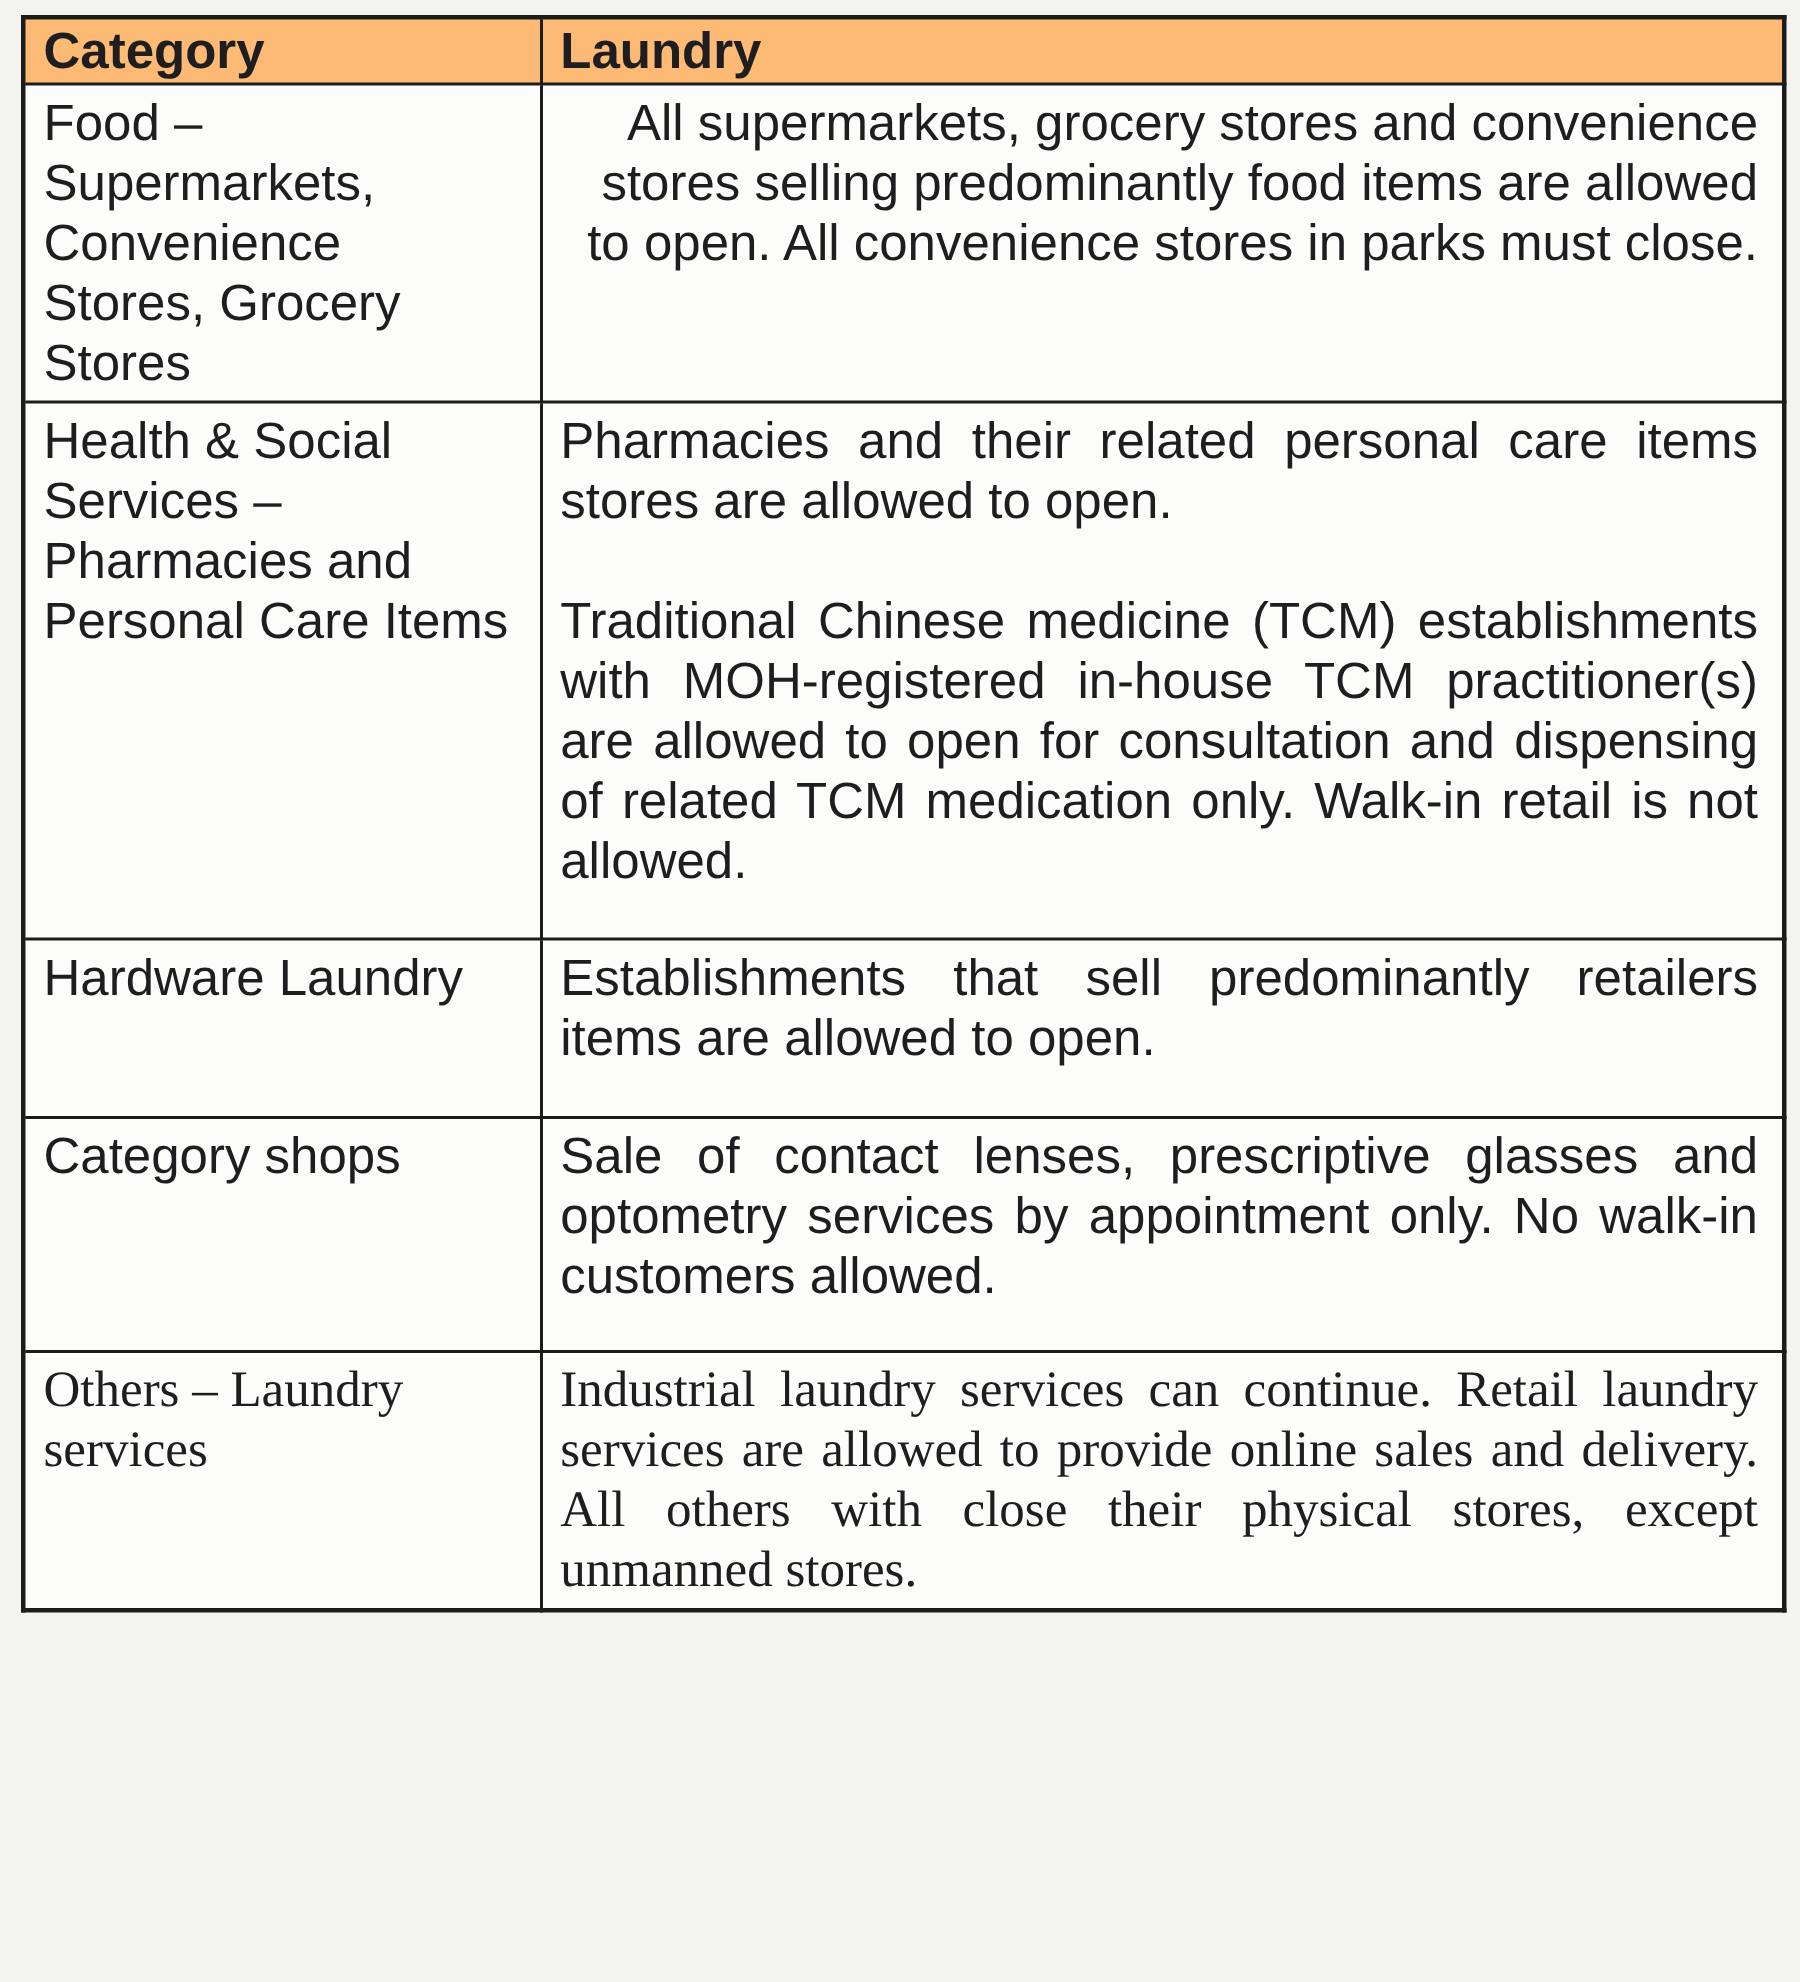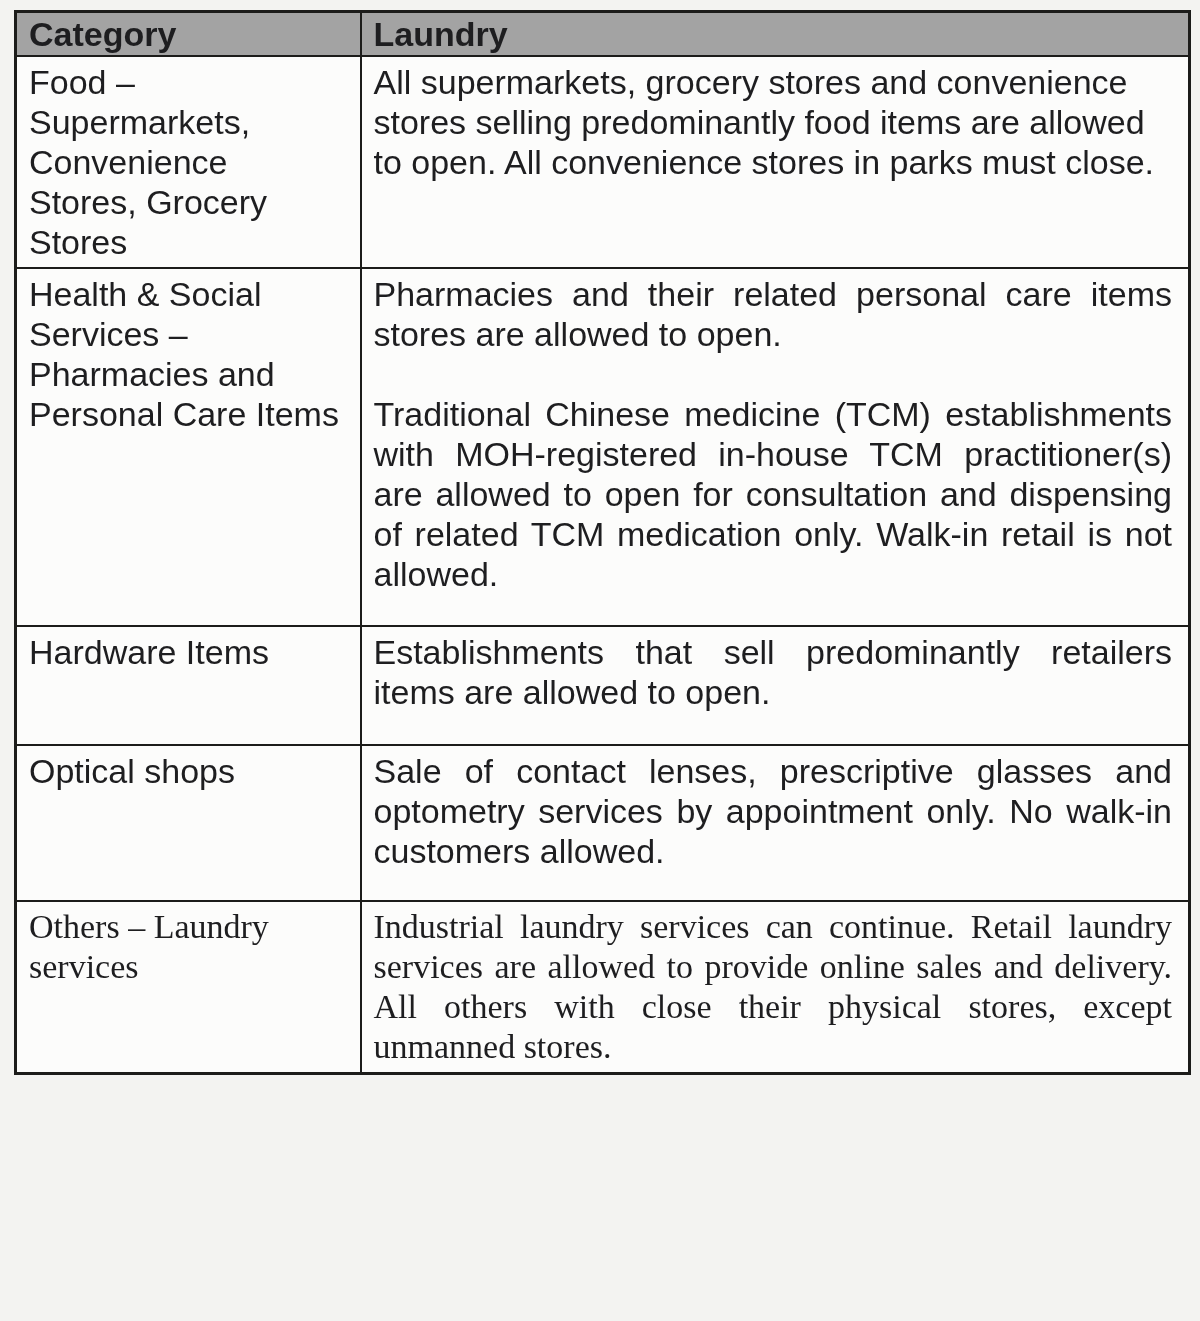--- a/index.html
+++ b/index.html
@@ -22,41 +22,41 @@
   }
   col.c-category { width: 345px; }
   col.c-examples { width: 829px; }
   th, td {
     border: 2px solid #1c1c1a;
     vertical-align: top;
     font-size: 34px;
     line-height: 40px;
   }
   th {
-    background: #a3a3a3;
+    background: #fdba74;
     text-align: left;
     font-weight: bold;
     padding: 1px 10px 1px 12px;
     height: 34px;
   }
   td.category-cell {
     padding: 5px 10px 5px 12px;
     white-space: pre-line;
     text-align: left;
   }
   td.examples-cell {
     padding: 5px 16px 5px 12px;
   }
   td.examples-cell p {
     margin: 0;
   }
   td.examples-cell p + p {
     margin-top: 40px;
   }
-  .align-left    { text-align: left; }
+  .align-left    { text-align: right; }
   .align-justify { text-align: justify; }
   tr.r-header  { height: 38px;  }
   tr.r-food    { height: 178px; }
   tr.r-health  { height: 358px; }
   tr.r-hardware{ height: 119px; }
   tr.r-optical { height: 156px; }
   tr.r-pet     { height: 197px; }
   tr.r-laundry { height: 163px; font-family: Liberation Serif, serif; }
 </style>
 </head>
@@ -89,28 +89,28 @@
 Services –
 Pharmacies and
 Personal Care Items</td>
       <td class="examples-cell align-justify">
         <p>Pharmacies and their related personal care items stores are allowed to open.</p>
         <p>Traditional Chinese medicine (TCM) establishments with MOH-registered in-house TCM practitioner(s) are allowed to open for consultation and dispensing of related TCM medication only. Walk-in retail is not allowed.</p>
       </td>
     </tr>
 
     <tr class="r-hardware">
-      <td class="category-cell">Hardware Items</td>
+      <td class="category-cell">Hardware Laundry</td>
       <td class="examples-cell align-justify">
         <p>Establishments that sell predominantly retailers items are allowed to open.</p>
       </td>
     </tr>
 
     <tr class="r-optical">
-      <td class="category-cell">Optical shops</td>
+      <td class="category-cell">Category shops</td>
       <td class="examples-cell align-justify">
         <p>Sale of contact lenses, prescriptive glasses and optometry services by appointment only.  No walk-in customers allowed.</p>
       </td>
     </tr>
 
 
     <tr class="r-laundry">
       <td class="category-cell">Others – Laundry
 services</td>
       <td class="examples-cell align-justify">

